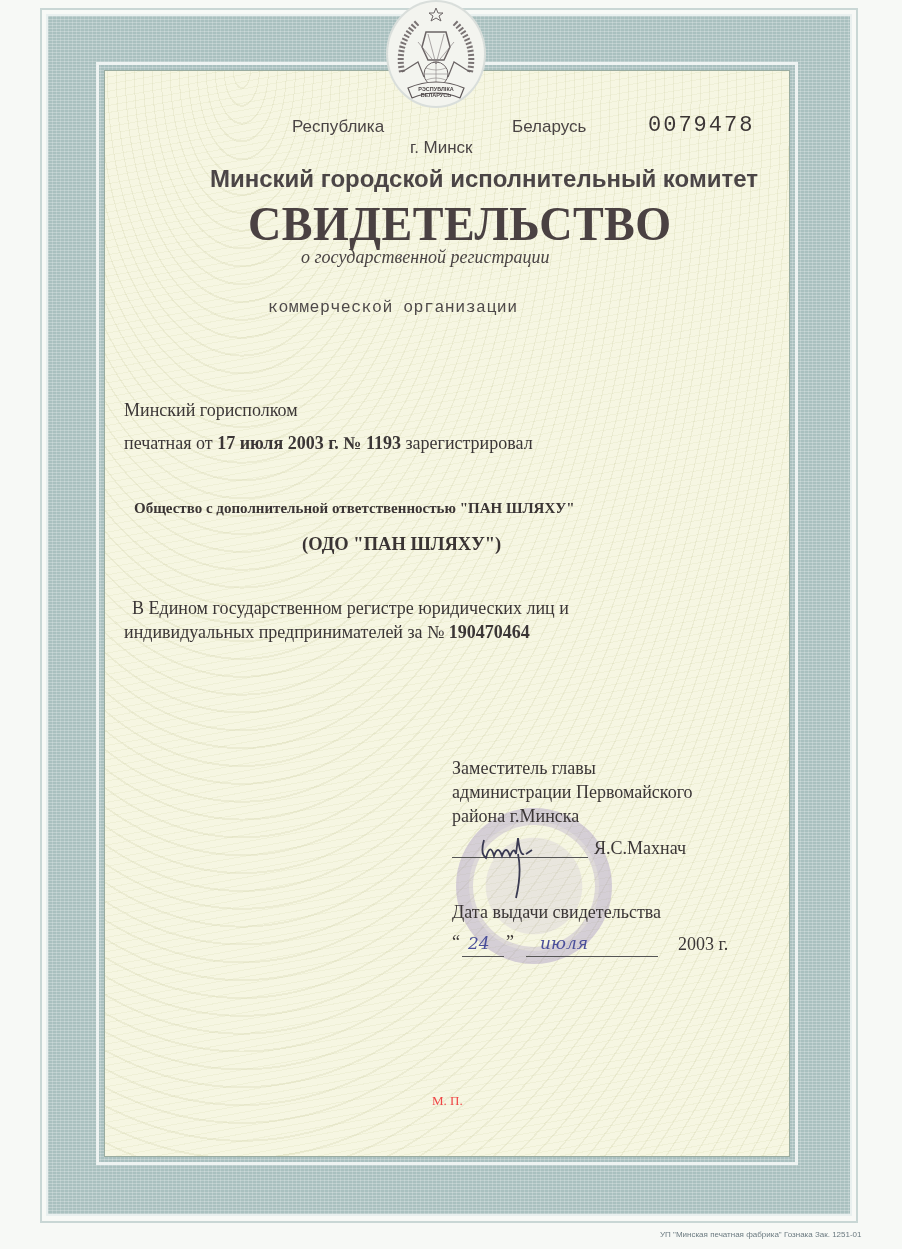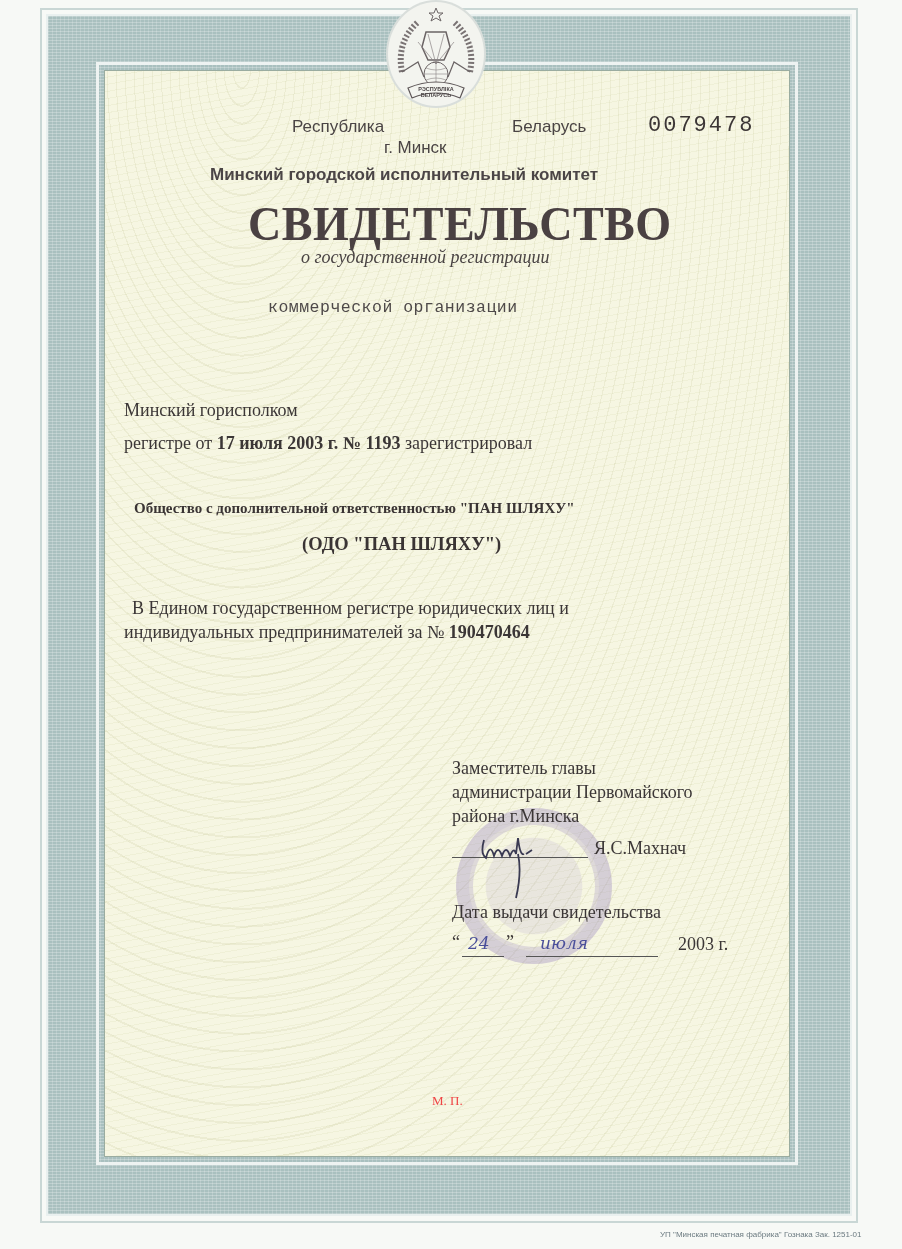--- a/index.html
+++ b/index.html
@@ -47,22 +47,22 @@
   }
   .emblem svg { width: 100%; height: 100%; }
 
   .abs { position: absolute; white-space: nowrap; }
   .sans { font-family: "Liberation Sans", sans-serif; }
   .mono { font-family: "Liberation Mono", monospace; }
 
   .rep-left { left: 292px; top: 117px; font-size: 17px; color: #4a4444; text-align: right; }
   .rep-right { left: 512px; top: 117px; font-size: 17px; color: #4a4444; }
   .serial { left: 648px; top: 113px; font-size: 22px; letter-spacing: 2px; color: #3b3535; font-family: Liberation Mono, monospace; }
-  .city { left: 384px; top: 138px; font-size: 17px; color: #4a4444; }
-  .committee { left: 210px; top: 165px; font-size: 17px; font-weight: bold; color: #4b4546; }
+  .city { left: 410px; top: 138px; font-size: 17px; color: #4a4444; }
+  .committee { left: 210px; top: 165px; font-size: 24px; font-weight: bold; color: #4b4546; }
   .title { left: 248px; top: 196px; font-size: 48px; font-weight: bold; color: #4a4142; letter-spacing: 0.5px; transform: scaleX(0.96); transform-origin: left; }
   .subtitle { left: 301px; top: 247px; font-size: 18px; font-style: italic; color: #4a4444; }
   .org-type { left: 268px; top: 298px; font-size: 16.5px; color: #4e4949; letter-spacing: 0.5px; }
 
   .body-text { font-size: 18px; color: #3b3636; }
   .l1 { left: 124px; top: 400px; }
   .l2 { left: 124px; top: 433px; }
   .company { left: 134px; top: 500px; font-size: 15px; font-weight: bold; color: #3a3434; }
   .company-short { left: 302px; top: 534px; font-size: 18.5px; font-weight: bold; color: #3a3434; }
   .reg1 { left: 132px; top: 598px; }
@@ -129,21 +129,21 @@
 <div class="abs serial">0079478</div>
 <div class="abs sans city">г. Минск</div>
 <div class="abs sans committee">Минский городской исполнительный комитет</div>
 
 <div class="abs title">СВИДЕТЕЛЬСТВО</div>
 <div class="abs subtitle">о государственной регистрации</div>
 <div class="abs mono org-type">коммерческой организации</div>
 
 <div class="abs body-text l1">Минский горисполком</div>
 <div class="abs body-text l2">
-  <span>регистре от </span><b>17 июля 2003 г.</b><b> № </b><b>1193</b><span> зарегистрировал</span>
+  <span>печатная от </span><b>17 июля 2003 г.</b><b> № </b><b>1193</b><span> зарегистрировал</span>
 </div>
 
 <div class="abs company">Общество с дополнительной ответственностью "ПАН ШЛЯХУ"</div>
 <div class="abs company-short">(ОДО "ПАН ШЛЯХУ")</div>
 
 <div class="abs body-text reg1">В Едином государственном регистре юридических лиц и</div>
 <div class="abs body-text reg2">
   <span>индивидуальных предпринимателей за № </span><b>190470464</b>
 </div>
 

